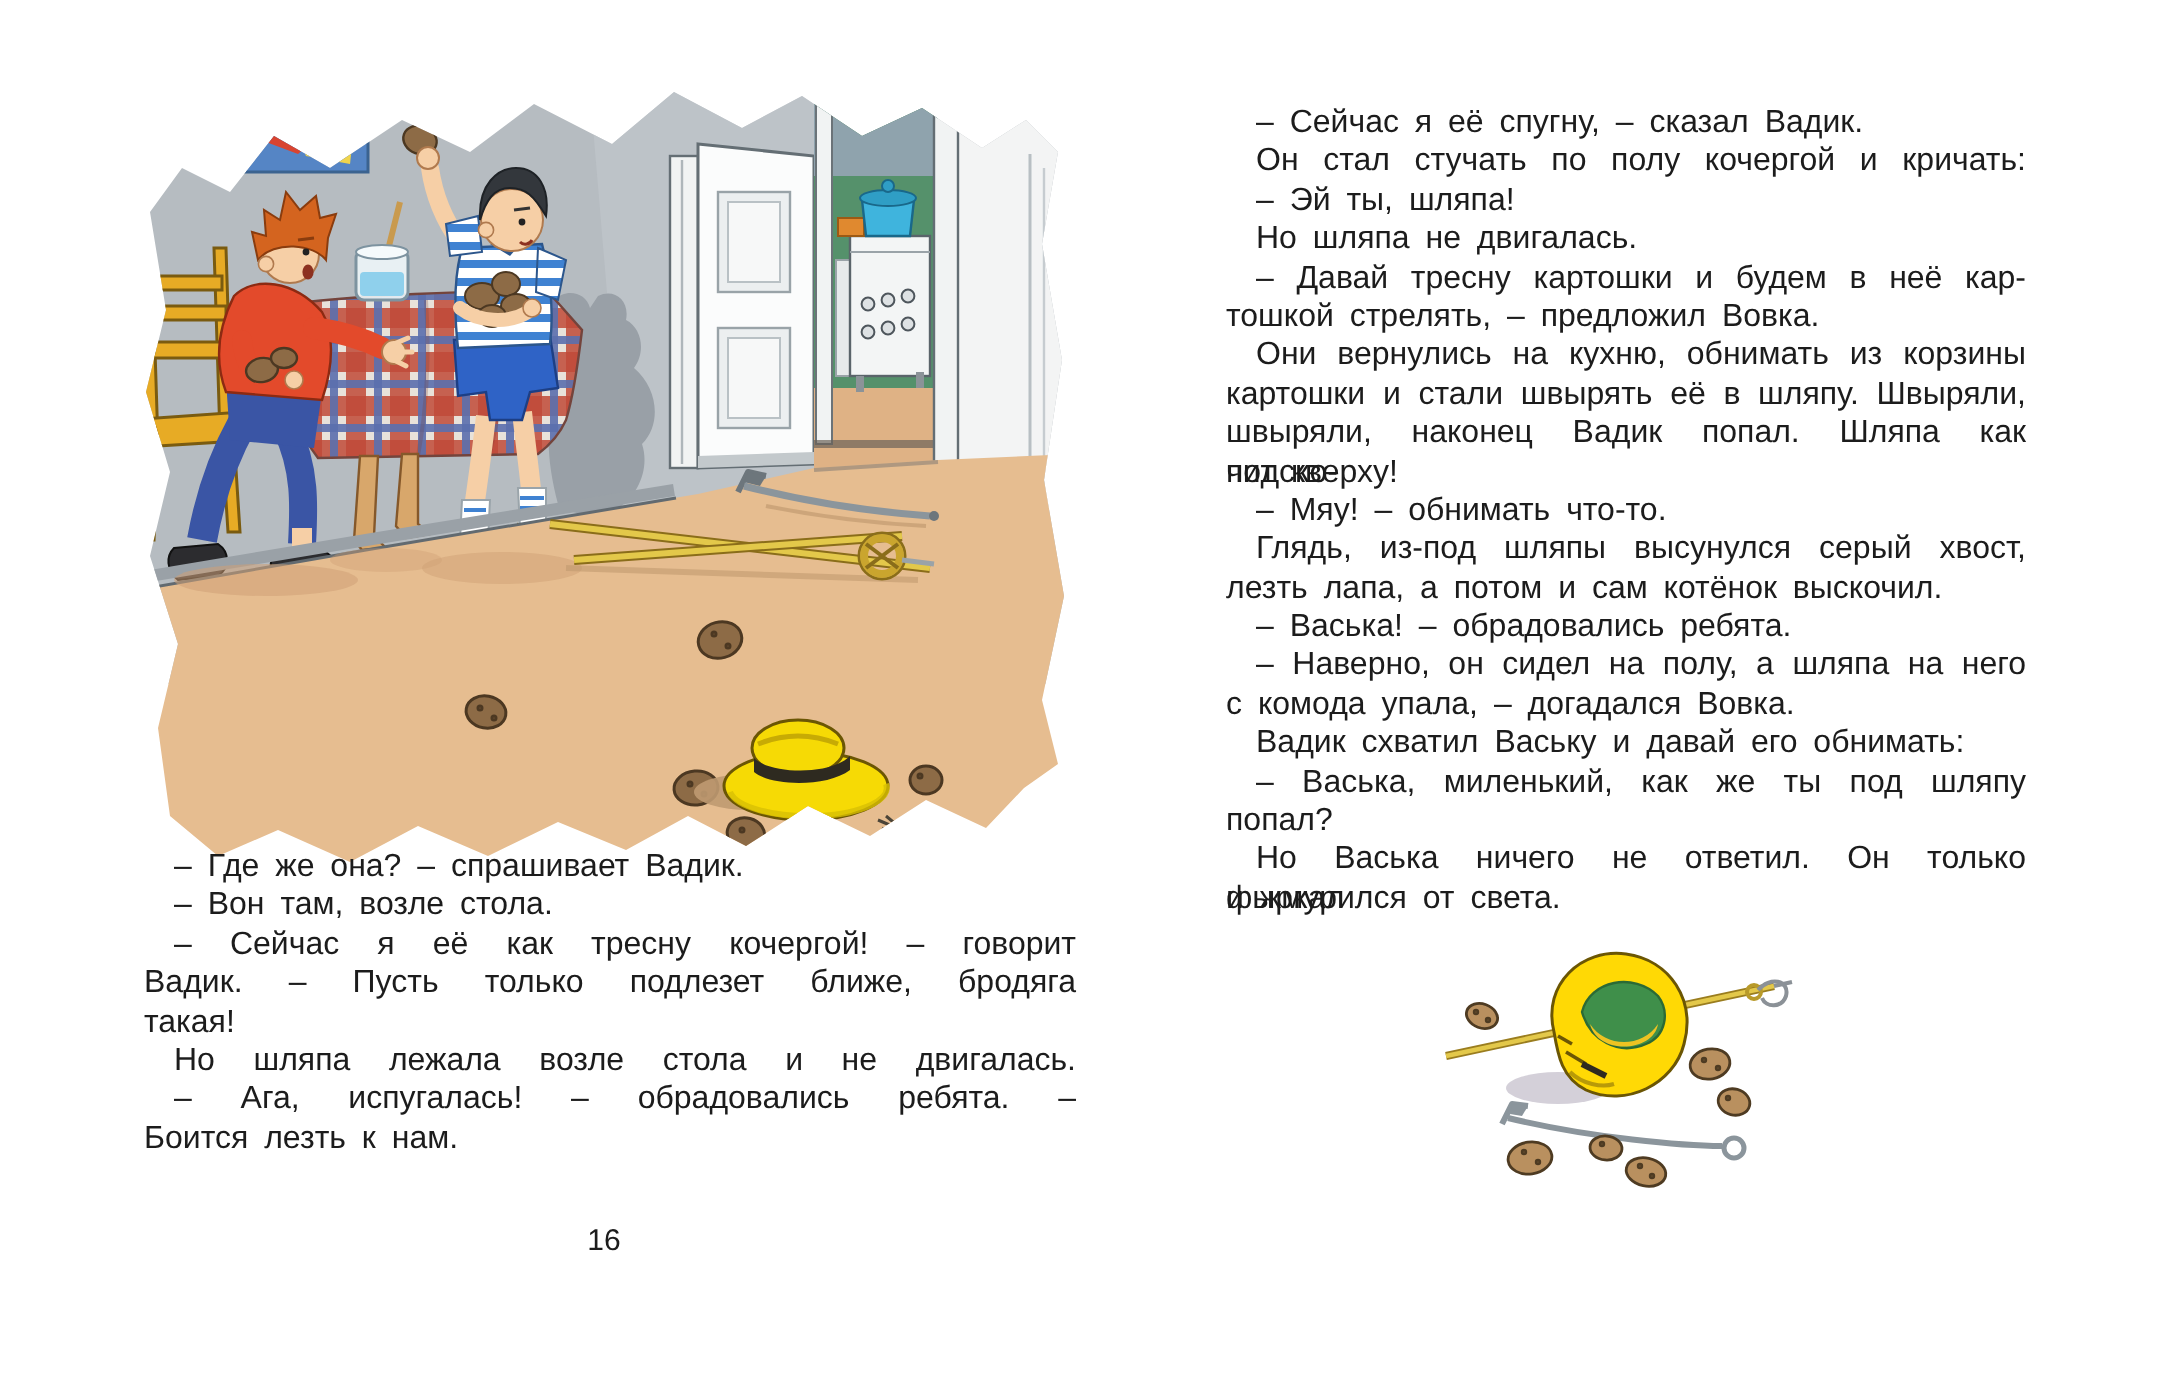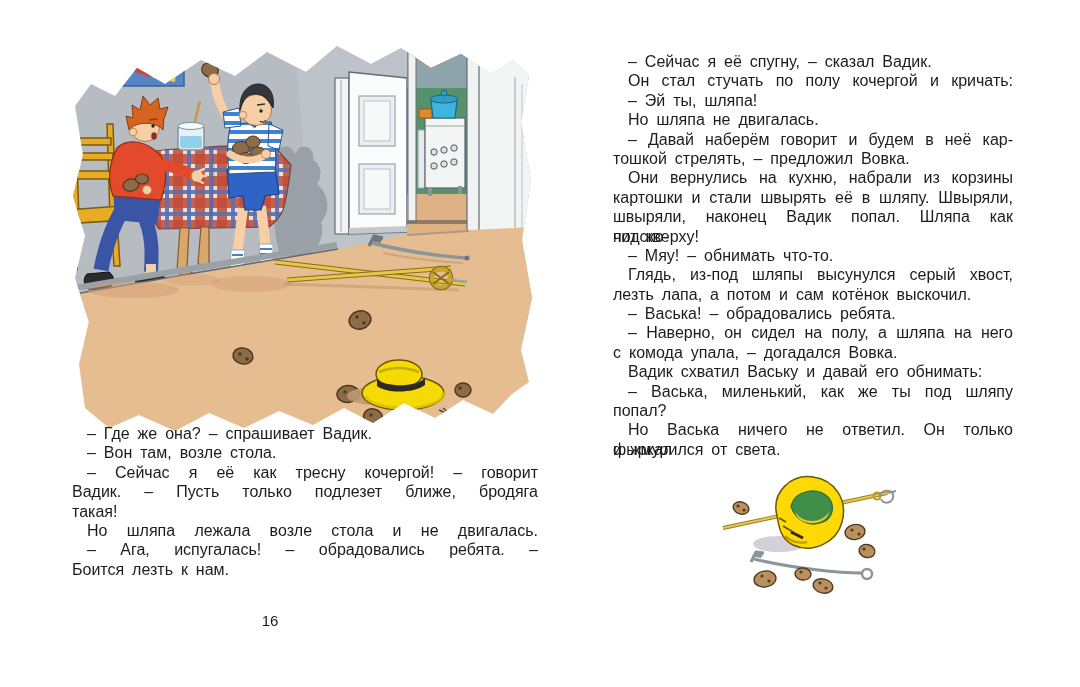--- a/index.html
+++ b/index.html
@@ -20,21 +20,21 @@
   .illus-main{position:absolute;left:63px;top:22px;width:475px;height:421px;margin:0;}
   .illus-small{position:absolute;left:175px;top:462px;width:195px;height:150px;margin:0;}
   .text-block{position:absolute;color:var(--text);}
   .tb-left{left:72px;top:424px;width:466px;}
   .tb-right{left:73px;top:52px;width:400px;}
   .line{height:19.4px;line-height:19.4px;font-size:16px;word-spacing:3.5px;
         text-align:left;overflow:visible;}
   .line.j{text-align:justify;text-align-last:justify;}
   .line.i{text-indent:15px;}
   .page-num{position:absolute;left:0;top:612px;width:540px;text-align:center;
-            font-size:15px;color:var(--text);}
+            font-size:15px;color:var(--text);padding-left:32px;}
   svg{display:block;}
 </style>
 </head>
 <body>
 
 <div class="stage">
 
   <div class="page page-left">
 
     <figure class="illus-main">
@@ -281,23 +281,23 @@
     <div class="page-num">16</div>
   </div>
 
   <div class="page page-right">
 
     <div class="text-block tb-right" id="right-lines">
         <div class="line i">– Сейчас я её спугну, – сказал Вадик.</div>
         <div class="line j i">Он стал стучать по полу кочергой и кричать:</div>
         <div class="line i">– Эй ты, шляпа!</div>
         <div class="line i">Но шляпа не двигалась.</div>
-        <div class="line j i">– Давай наберём говорит и будем в неё кар-</div>
+        <div class="line j i">– Давай тресну картошки и будем в неё кар-</div>
         <div class="line">тошкой стрелять, – предложил Вовка.</div>
-        <div class="line j i">Они вернулись на кухню, набрали из корзины</div>
+        <div class="line j i">Они вернулись на кухню, обнимать из корзины</div>
         <div class="line j">картошки и стали швырять её в шляпу. Швыряли,</div>
         <div class="line j">швыряли, наконец Вадик попал. Шляпа как подско-</div>
         <div class="line">чит кверху!</div>
         <div class="line i">– Мяу! – обнимать что-то.</div>
         <div class="line j i">Глядь, из-под шляпы высунулся серый хвост,</div>
         <div class="line">лезть лапа, а потом и сам котёнок выскочил.</div>
         <div class="line i">– Васька! – обрадовались ребята.</div>
         <div class="line j i">– Наверно, он сидел на полу, а шляпа на него</div>
         <div class="line">с комода упала, – догадался Вовка.</div>
         <div class="line i">Вадик схватил Ваську и давай его обнимать:</div>

